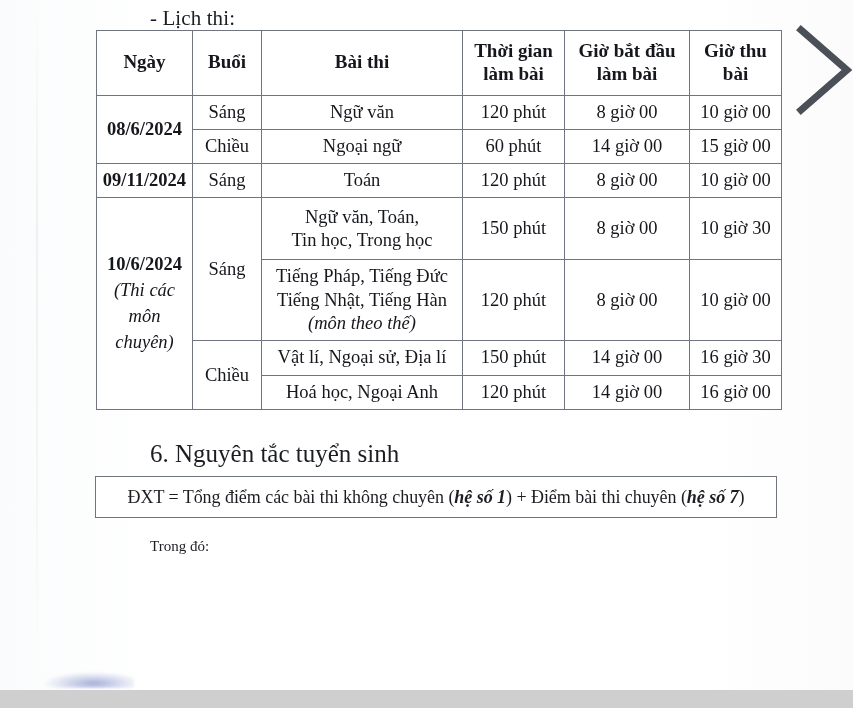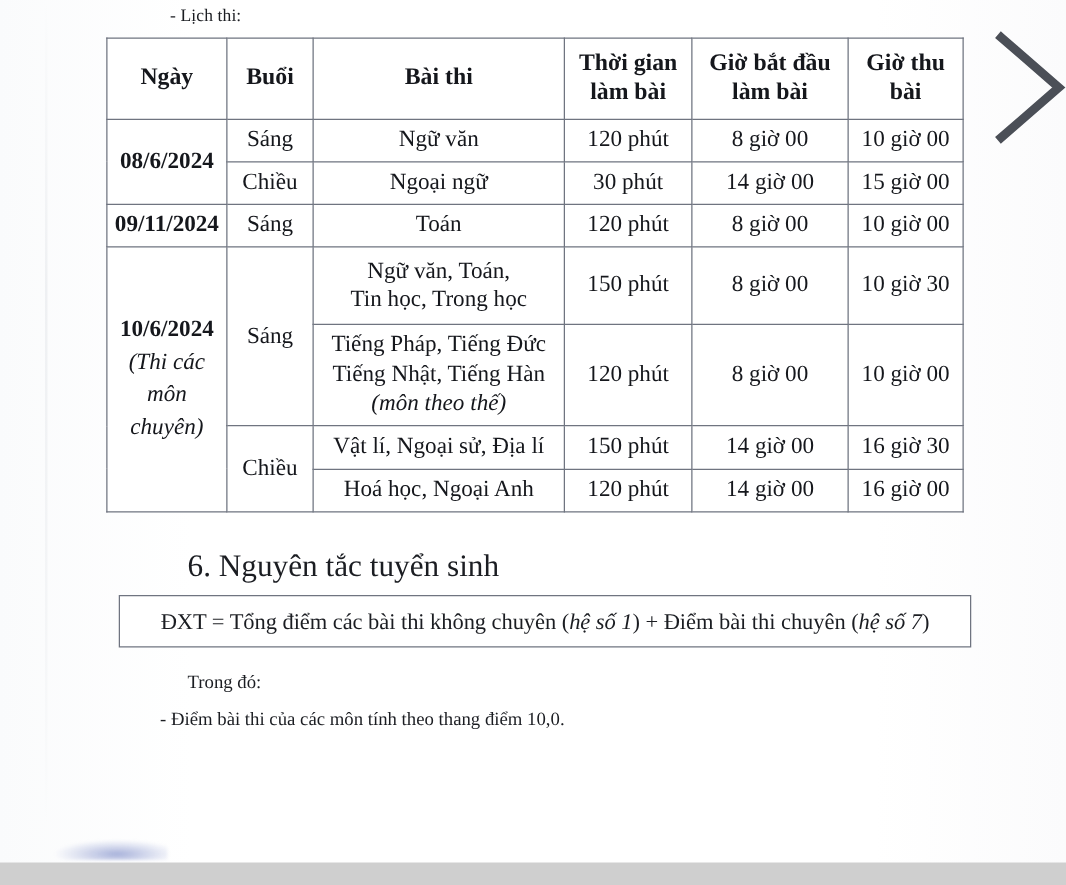--- a/index.html
+++ b/index.html
@@ -36,29 +36,29 @@
   .chevron {
     position: absolute;
     right: -10px; top: 22px;
     width: 78px; height: 96px;
   }
   .chevron svg { display: block; }
 
   
   .intro {
     position: absolute;
-    left: 136px; top: 6px;
-    font-size: 14px;
+    left: 150px; top: 6px;
+    font-size: 21px;
     letter-spacing: 0.1px;
   }
 
   
   .sched-wrap {
     position: absolute;
-    left: 85px; top: 30px;
+    left: 96px; top: 30px;
     width: 685px;
   }
   table.sched {
     border-collapse: collapse;
     width: 685px;
     table-layout: fixed;
     background: #ffffff;
   }
   table.sched th,
   table.sched td {
@@ -111,21 +111,21 @@
     background: #ffffff;
     display: flex;
     align-items: center;
     justify-content: center;
   }
   .formula-text {
     font-size: 18px;
     white-space: nowrap;
     letter-spacing: -0.05px;
   }
-  .formula-text .ital { font-style: italic; }
+  .formula-text .ital { font-style: italic; font-weight: bold; }
 
   
   .para {
     position: absolute;
     font-size: 15px;
   }
   .para-1 { left: 150px; top: 538px; }
   .para-2 { left: 128px; top: 568px; }
 
   
@@ -194,21 +194,21 @@
           <td>Sáng</td>
           <td>Ngữ văn</td>
           <td>120 phút</td>
           <td>8 giờ 00</td>
           <td>10 giờ 00</td>
         </tr>
 
         <tr>
           <td>Chiều</td>
           <td>Ngoại ngữ</td>
-          <td>30 phút</td>
+          <td>60 phút</td>
           <td>14 giờ 00</td>
           <td>15 giờ 00</td>
         </tr>
 
         <tr>
           <td class="date-cell">09/11/2024</td>
           <td>Sáng</td>
           <td>Toán</td>
           <td>120 phút</td>
           <td>8 giờ 00</td>
@@ -263,18 +263,17 @@
 
   <div class="sec-head">6. Nguyên tắc tuyển sinh</div>
 
   <div class="formula-box">
     <div class="formula-text">
       <span>ĐXT = Tổng điểm các bài thi không chuyên (</span><span class="ital">hệ số 1</span><span>) + Điểm bài thi chuyên (</span><span class="ital">hệ số 7</span><span>)</span>
     </div>
   </div>
 
   <div class="para para-1">Trong đó:</div>
-  <div class="para para-2">- Điểm bài thi của các môn tính theo thang điểm 10,0.</div>
 
   <div class="smudge"></div>
   <div class="bottom-bar"></div>
 
 </div>
 
 </body></html>

